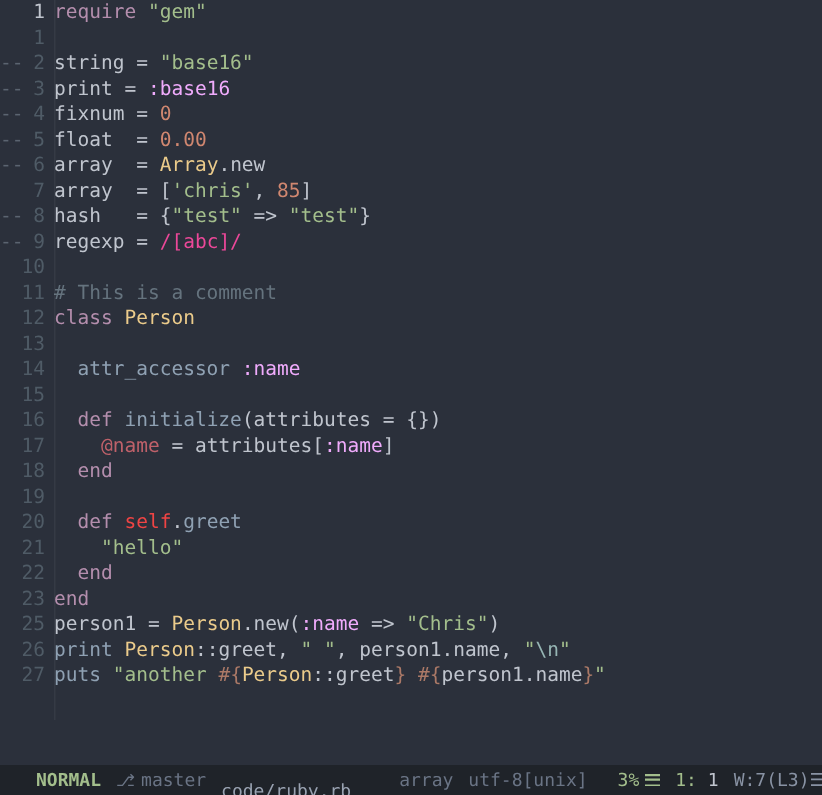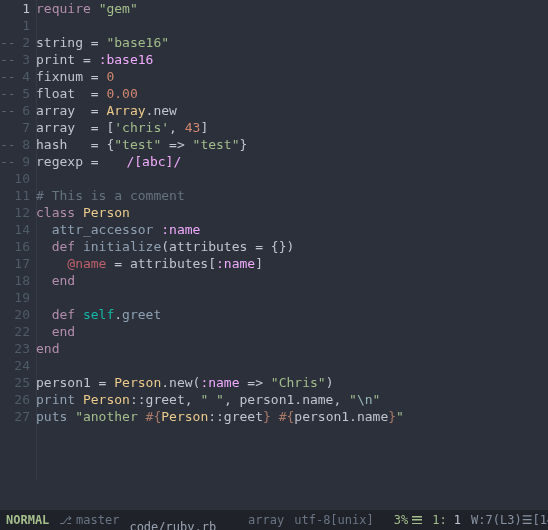--- a/index.html
+++ b/index.html
@@ -52,36 +52,36 @@
     width: 1px;
     height: 480px;
     background: rgba(192,197,206,0.07);
   }
   .tok-kw     { color: #b48ead; }
   .tok-str    { color: #a3be8c; }
   .tok-sym    { color: #f0abfc; }
   .tok-num    { color: #d08770; }
   .tok-const  { color: #ebcb8b; }
   .tok-func   { color: #8fa1b3; }
-  .tok-self   { color: #14b8a6; }
+  .tok-self   { color: #ef4444; }
   .tok-ivar   { color: #bf616a; }
-  .tok-regex  { color: #f0abfc; margin-left: 20px; }
+  .tok-regex  { color: #ec4899; }
   .tok-punct  { color: #c0c5ce; }
   .tok-comment{ color: #65737e; }
   .tok-esc    { color: #96b5b4; }
   .tok-interp { color: #ab7967; }
   .tok-id     { color: #c0c5ce; }
 
   .statusline {
     display: flex;
     align-items: center;
     height: 20px;
     background: #1f2329;
     font-size: 12px;
-    padding: 0 6px;
+    padding: 0 24px;
     gap: 10px;
     white-space: nowrap;
     overflow: hidden;
   }
   .sl-mode   { color: #a3be8c; font-weight: bold; }
   .sl-branch { color: #6a7485; display:flex; align-items:center; gap:4px;}
   .sl-file   { color: #9aa3b2; margin-top: 14px; }
   .sl-ft     { color: #6a7485; }
   .sl-enc    { color: #6a7485; }
   .sl-pct    { color: #a3be8c; display:flex; align-items:center; gap:4px;}
@@ -105,35 +105,37 @@
 <div class="editor">
   <div class="cursor-col"></div>
   <div class="code-area" id="code-area">
       <div class="line"><div class="gutter gutter-current"><span>1</span></div><div class="code"><span class="tok-kw">require</span><span class="tok-id"> </span><span class="tok-str">"gem"</span></div></div>
       <div class="line"><div class="gutter"><span>1</span></div><div class="code"></div></div>
       <div class="line"><div class="gutter"><span class="minus">--</span><span>2</span></div><div class="code"><span class="tok-id">string </span><span class="tok-punct">= </span><span class="tok-str">"base16"</span></div></div>
       <div class="line"><div class="gutter"><span class="minus">--</span><span>3</span></div><div class="code"><span class="tok-id">print </span><span class="tok-punct">= </span><span class="tok-sym">:base16</span></div></div>
       <div class="line"><div class="gutter"><span class="minus">--</span><span>4</span></div><div class="code"><span class="tok-id">fixnum </span><span class="tok-punct">= </span><span class="tok-num">0</span></div></div>
       <div class="line"><div class="gutter"><span class="minus">--</span><span>5</span></div><div class="code"><span class="tok-id">float  </span><span class="tok-punct">= </span><span class="tok-num">0.00</span></div></div>
       <div class="line"><div class="gutter"><span class="minus">--</span><span>6</span></div><div class="code"><span class="tok-id">array  </span><span class="tok-punct">= </span><span class="tok-const">Array</span><span class="tok-punct">.</span><span class="tok-id">new</span></div></div>
-      <div class="line"><div class="gutter"><span>7</span></div><div class="code"><span class="tok-id">array  </span><span class="tok-punct">= [</span><span class="tok-str">'chris'</span><span class="tok-punct">, </span><span class="tok-num">43</span><span class="tok-punct">]</span></div></div>
+      <div class="line"><div class="gutter"><span>7</span></div><div class="code"><span class="tok-id">array  </span><span class="tok-punct">= [</span><span class="tok-str">'chris'</span><span class="tok-punct">, </span><span class="tok-num">85</span><span class="tok-punct">]</span></div></div>
       <div class="line"><div class="gutter"><span class="minus">--</span><span>8</span></div><div class="code"><span class="tok-id">hash   </span><span class="tok-punct">= {</span><span class="tok-str">"test"</span><span class="tok-punct"> =&gt; </span><span class="tok-str">"test"</span><span class="tok-punct">}</span></div></div>
       <div class="line"><div class="gutter"><span class="minus">--</span><span>9</span></div><div class="code"><span class="tok-id">regexp </span><span class="tok-punct">= </span><span class="tok-regex">/[abc]/</span></div></div>
       <div class="line"><div class="gutter"><span>10</span></div><div class="code"></div></div>
       <div class="line"><div class="gutter"><span>11</span></div><div class="code"><span class="tok-comment"># This is a comment</span></div></div>
       <div class="line"><div class="gutter"><span>12</span></div><div class="code"><span class="tok-kw">class</span><span class="tok-id"> </span><span class="tok-const">Person</span></div></div>
+      <div class="line"><div class="gutter"><span>13</span></div><div class="code"></div></div>
       <div class="line"><div class="gutter"><span>14</span></div><div class="code"><span class="tok-id">  </span><span class="tok-func">attr_accessor</span><span class="tok-id"> </span><span class="tok-sym">:name</span></div></div>
+      <div class="line"><div class="gutter"><span>15</span></div><div class="code"></div></div>
       <div class="line"><div class="gutter"><span>16</span></div><div class="code"><span class="tok-id">  </span><span class="tok-kw">def</span><span class="tok-id"> </span><span class="tok-func">initialize</span><span class="tok-punct">(attributes = {})</span></div></div>
       <div class="line"><div class="gutter"><span>17</span></div><div class="code"><span class="tok-id">    </span><span class="tok-ivar">@name</span><span class="tok-punct"> = attributes[</span><span class="tok-sym">:name</span><span class="tok-punct">]</span></div></div>
       <div class="line"><div class="gutter"><span>18</span></div><div class="code"><span class="tok-id">  </span><span class="tok-kw">end</span></div></div>
       <div class="line"><div class="gutter"><span>19</span></div><div class="code"></div></div>
       <div class="line"><div class="gutter"><span>20</span></div><div class="code"><span class="tok-id">  </span><span class="tok-kw">def</span><span class="tok-id"> </span><span class="tok-self">self</span><span class="tok-punct">.</span><span class="tok-func">greet</span></div></div>
+      <div class="line"><div class="gutter"><span>21</span></div><div class="code"><span class="tok-id">    </span><span class="tok-str">"hello"</span></div></div>
       <div class="line"><div class="gutter"><span>22</span></div><div class="code"><span class="tok-id">  </span><span class="tok-kw">end</span></div></div>
       <div class="line"><div class="gutter"><span>23</span></div><div class="code"><span class="tok-kw">end</span></div></div>
-      <div class="line"><div class="gutter"><span>24</span></div><div class="code"></div></div>
       <div class="line"><div class="gutter"><span>25</span></div><div class="code"><span class="tok-id">person1 = </span><span class="tok-const">Person</span><span class="tok-punct">.new(</span><span class="tok-sym">:name</span><span class="tok-punct"> =&gt; </span><span class="tok-str">"Chris"</span><span class="tok-punct">)</span></div></div>
       <div class="line"><div class="gutter"><span>26</span></div><div class="code"><span class="tok-func">print</span><span class="tok-id"> </span><span class="tok-const">Person</span><span class="tok-punct">::greet, </span><span class="tok-str">" "</span><span class="tok-punct">, person1.name, </span><span class="tok-str">"</span><span class="tok-esc">\n</span><span class="tok-str">"</span></div></div>
       <div class="line"><div class="gutter"><span>27</span></div><div class="code"><span class="tok-func">puts</span><span class="tok-id"> </span><span class="tok-str">"another </span><span class="tok-interp">#{</span><span class="tok-const">Person</span><span class="tok-punct">::greet</span><span class="tok-interp">}</span><span class="tok-str"> </span><span class="tok-interp">#{</span><span class="tok-punct">person1.name</span><span class="tok-interp">}</span><span class="tok-str">"</span></div></div>
     </div>
 
   <div class="statusline">
     <span class="sl-mode">NORMAL</span>
     <span class="sl-branch">
       <span class="branch-icon">⎇</span>
       <span>master</span>

